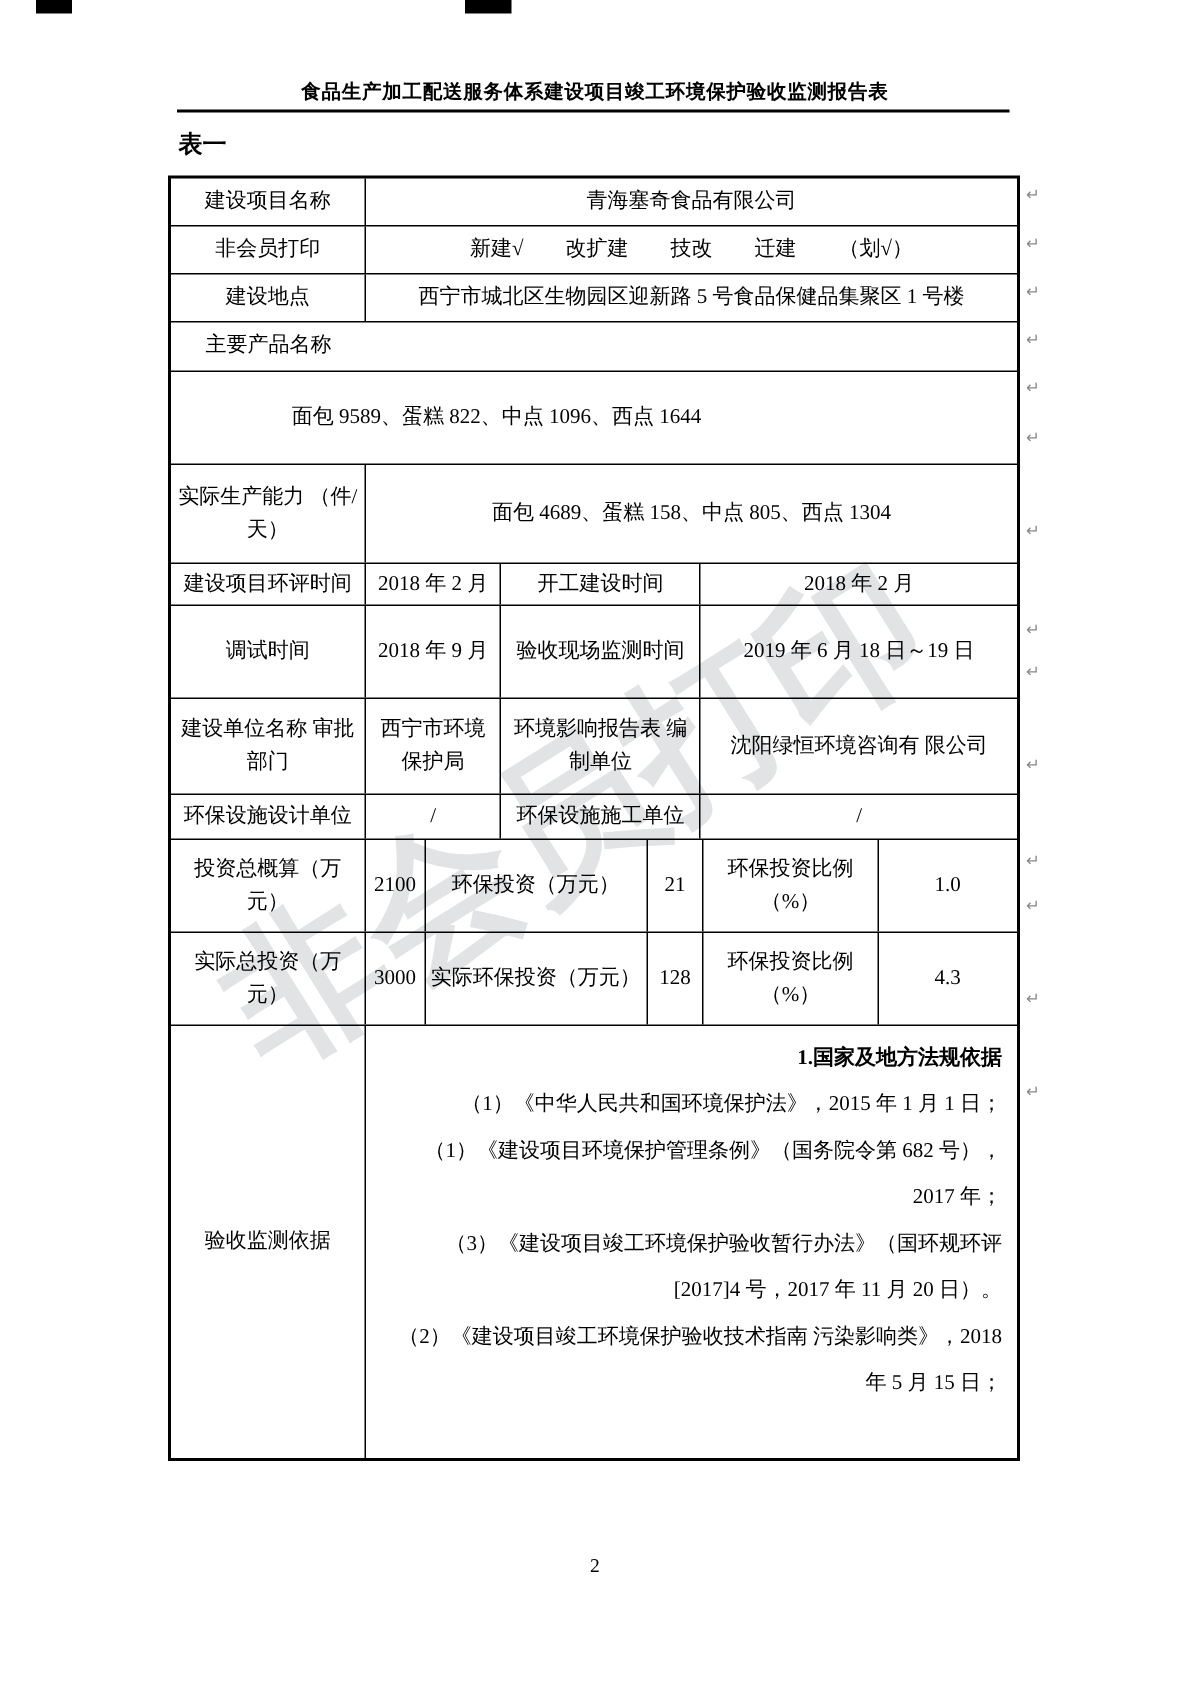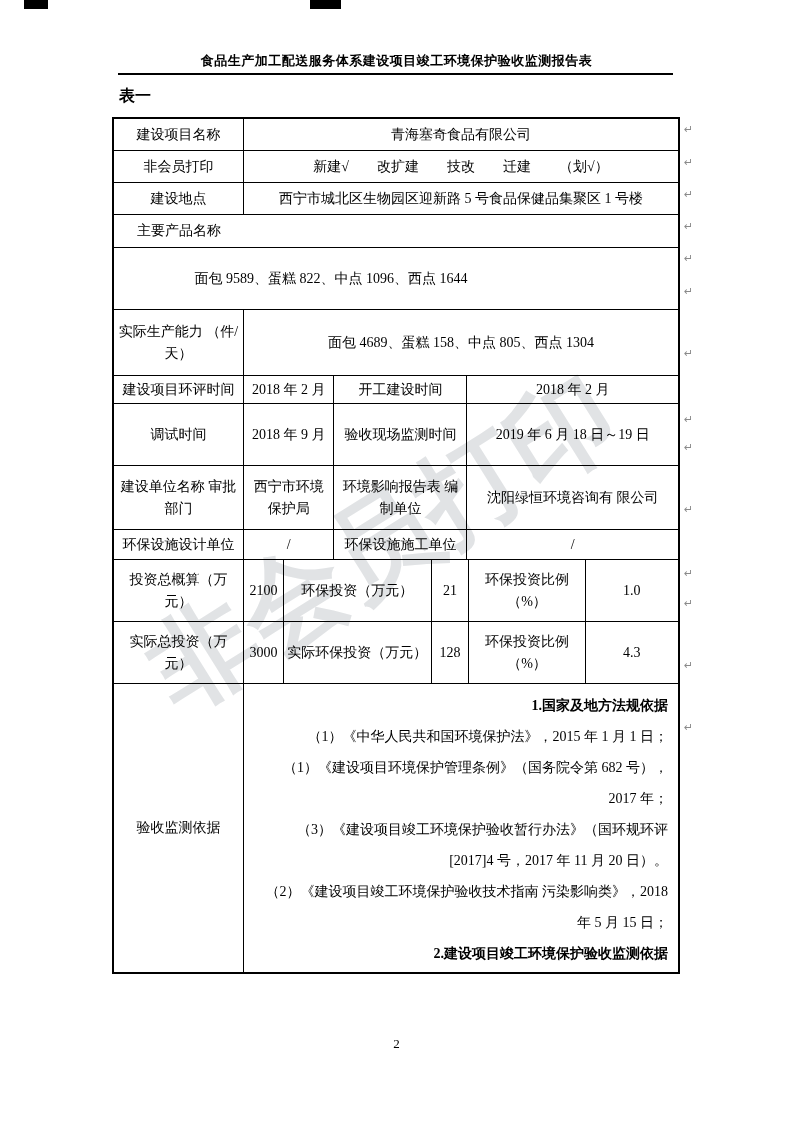--- a/index.html
+++ b/index.html
@@ -134,21 +134,20 @@
         <div class="cell" style="width: 16.37%;">4.3</div>
       </div>
       <div class="row" style="height: 288px;">
         <div class="cell" style="width: 23.06%;">验收监测依据</div>
         <div class="cell deps" style="width: 76.94%;">
           <p class="bold">1.国家及地方法规依据</p>
           <p>（1）《中华人民共和国环境保护法》，2015 年 1 月 1 日；</p>
           <p>（1）《建设项目环境保护管理条例》（国务院令第 682 号），2017 年；</p>
           <p>（3）《建设项目竣工环境保护验收暂行办法》（国环规环评[2017]4 号，2017 年 11 月 20 日）。</p>
           <p>（2）《建设项目竣工环境保护验收技术指南 污染影响类》，2018 年 5 月 15 日；</p>
-          <p class="bold">2.建设项目竣工环境保护验收监测依据</p>
         </div>
       </div>
     </div>
 
   <div class="page-number">2</div>
 <span class="para-mark" style="left: 684px; top: 124px;">↵</span>
     <span class="para-mark" style="left: 684px; top: 157px;">↵</span>
     <span class="para-mark" style="left: 684px; top: 189px;">↵</span>
     <span class="para-mark" style="left: 684px; top: 221px;">↵</span>
     <span class="para-mark" style="left: 684px; top: 253px;">↵</span>

